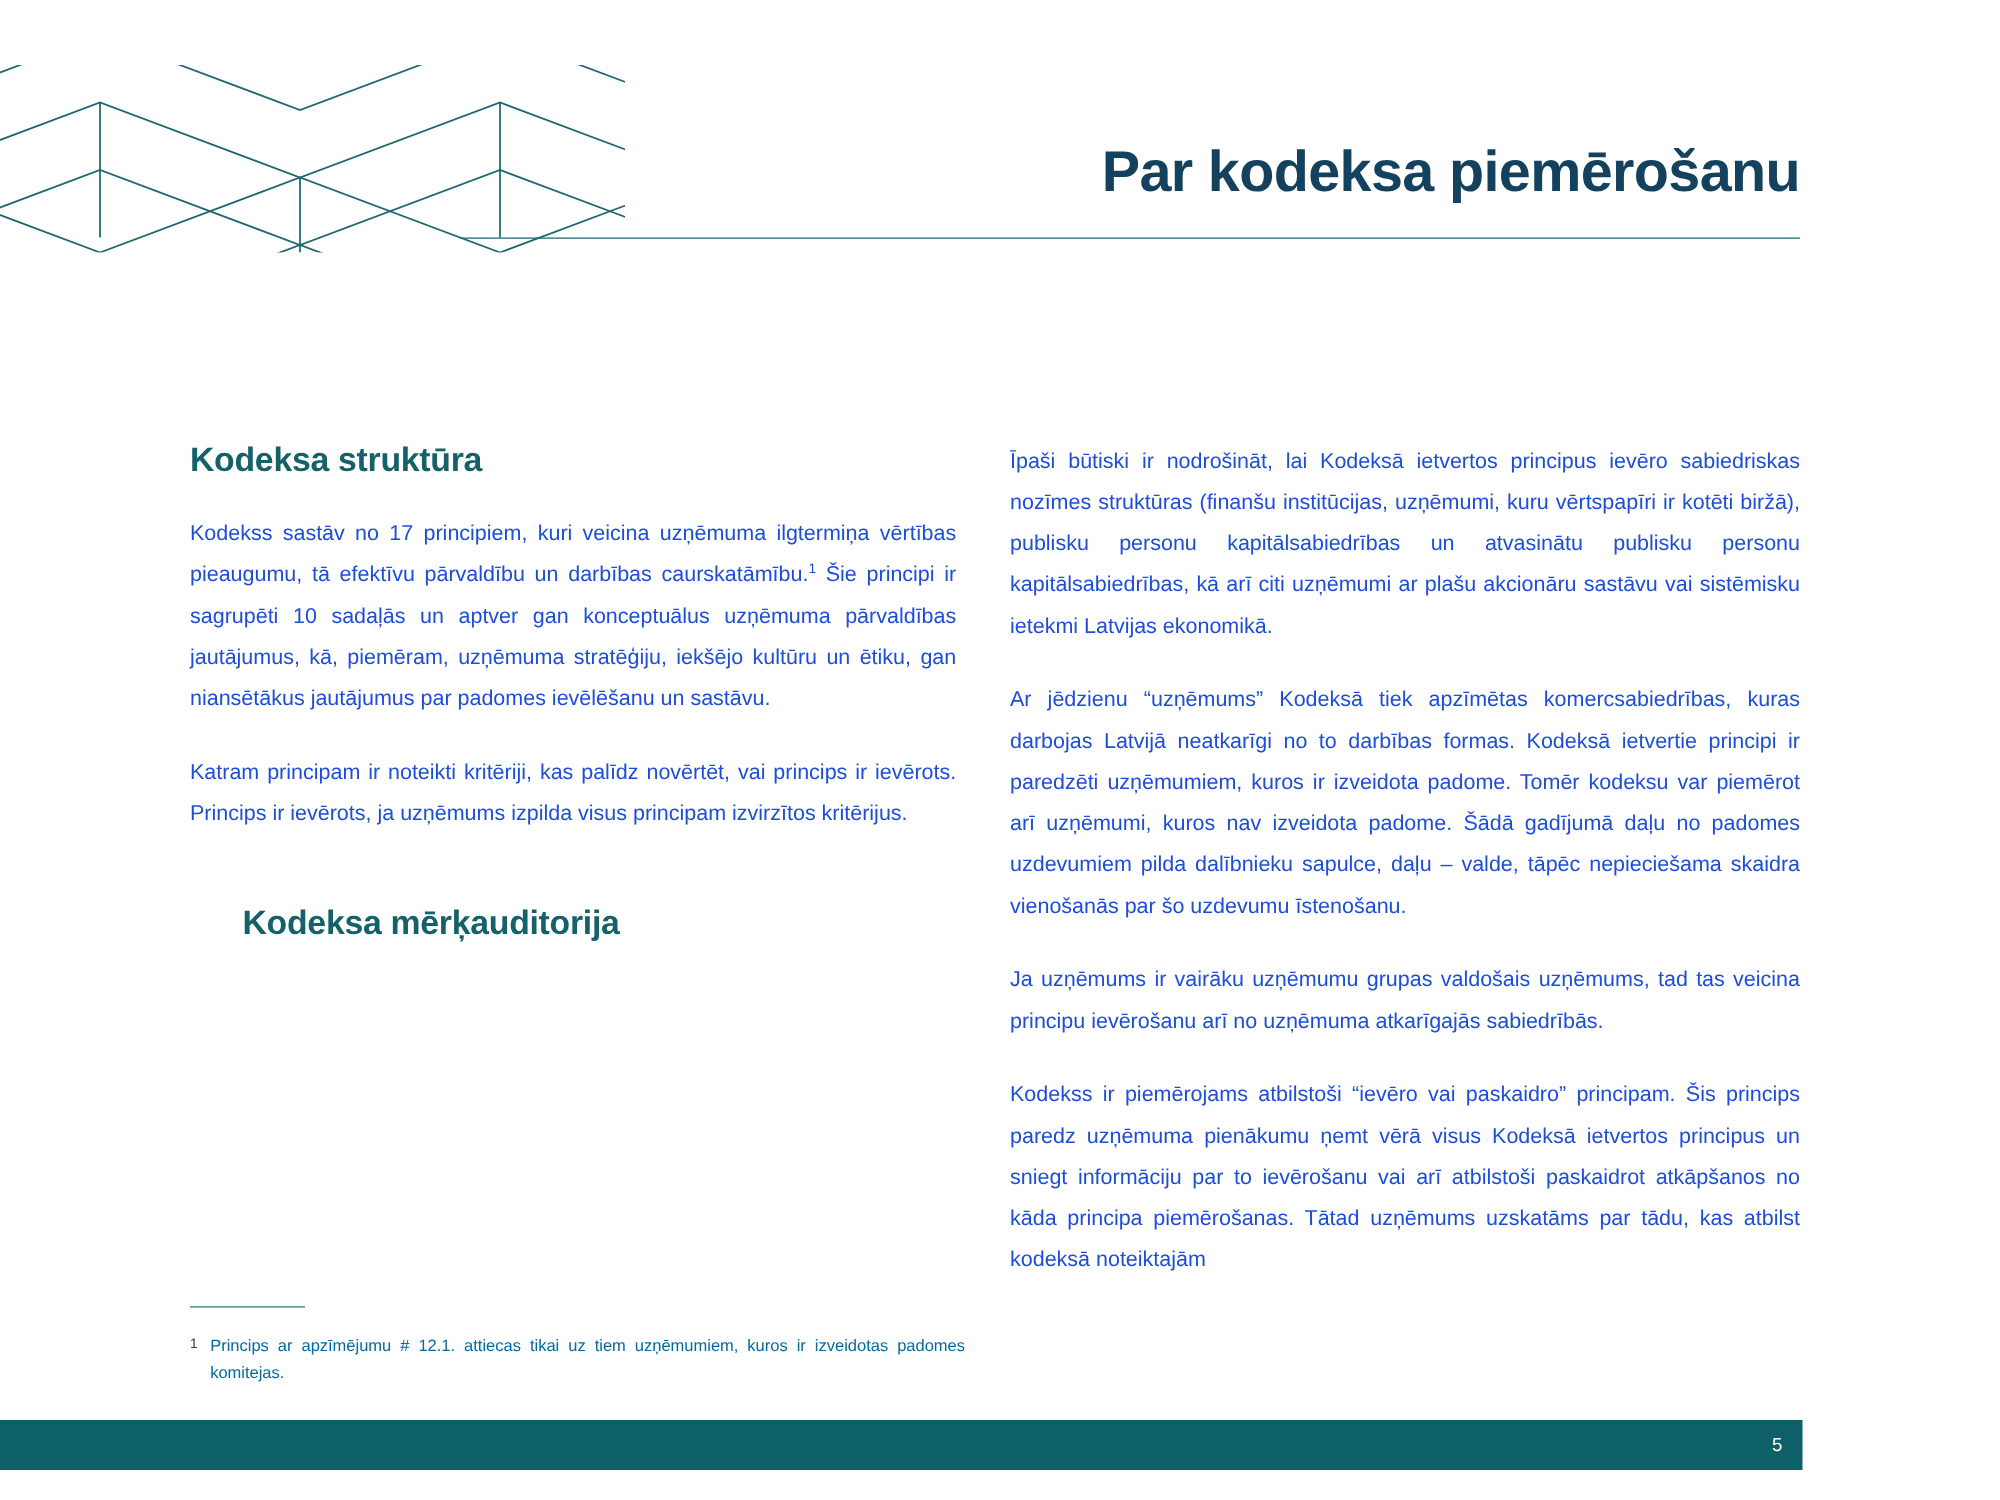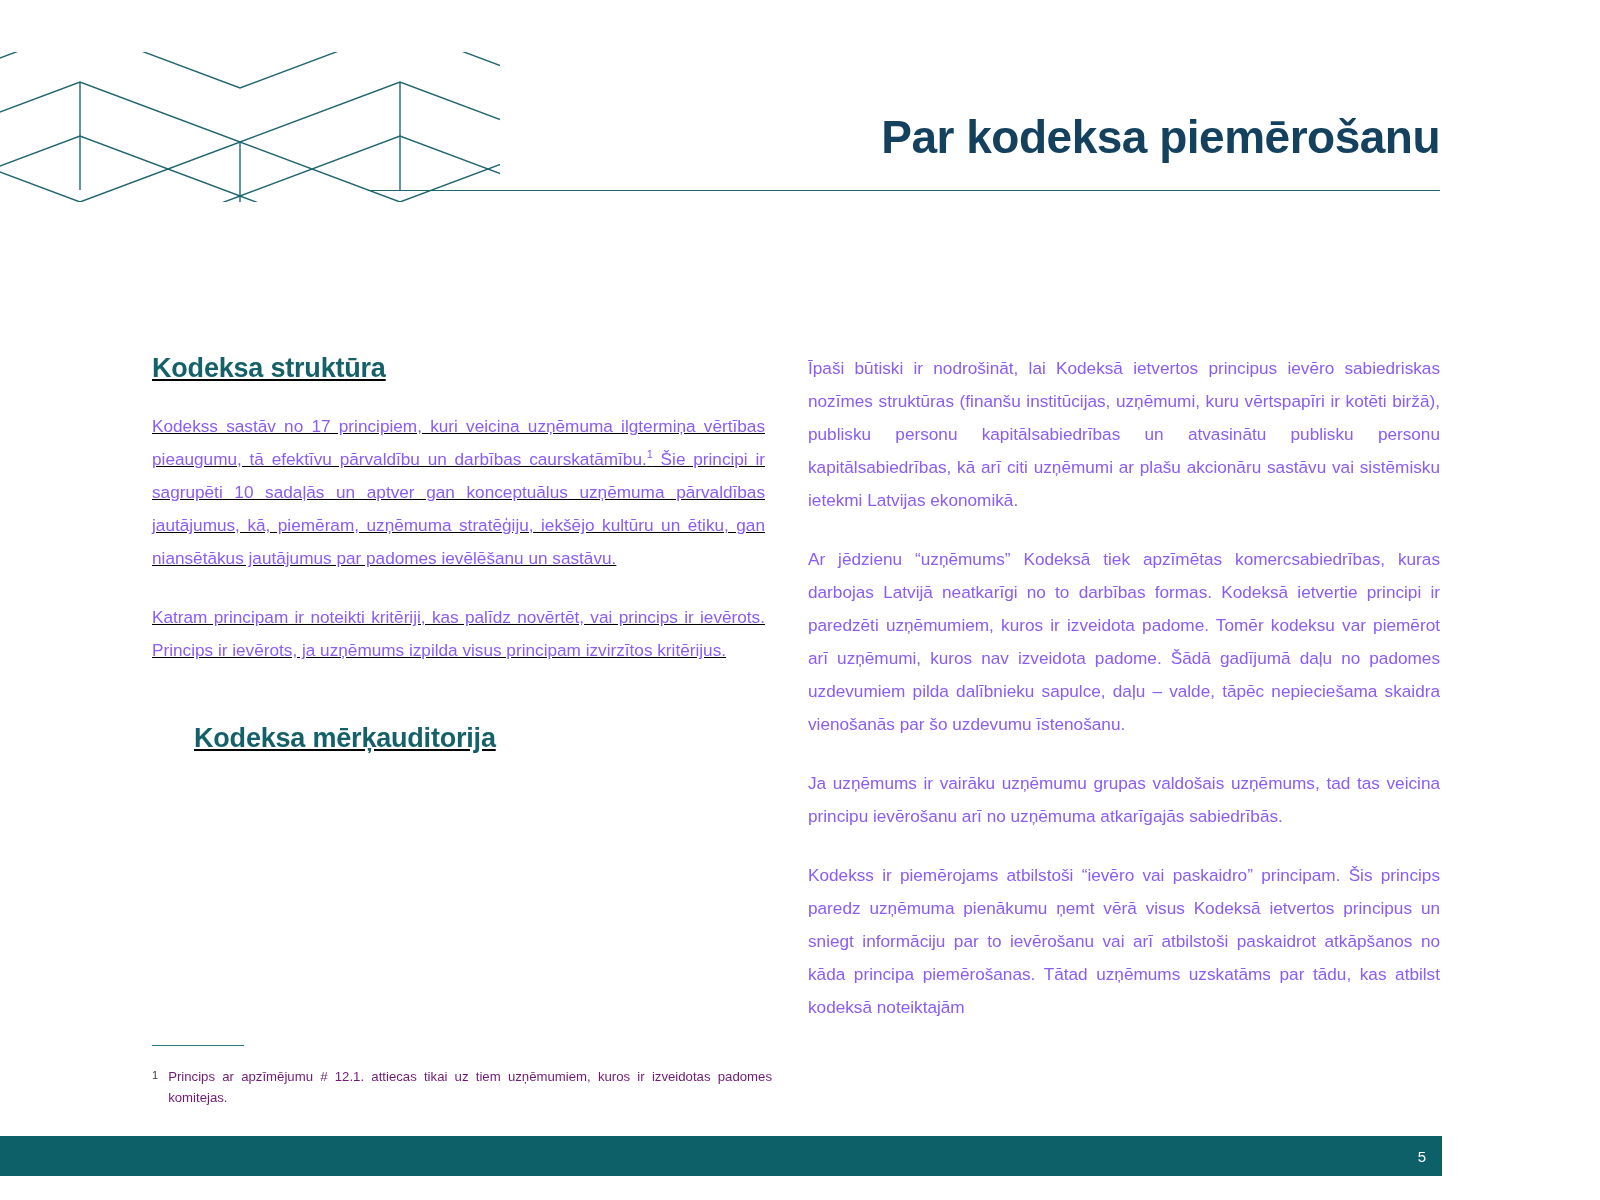--- a/index.html
+++ b/index.html
@@ -55,39 +55,39 @@
   .content {
     position: absolute;
     top: 352px;
     left: 0;
     width: 1600px;
   }
   .col {
     position: absolute;
     top: 0;
   }
-  .col-left  { left: 152px;  width: 613px; text-decoration: underline; }
+  .col-left  { left: 152px;  width: 613px; }
   .col-right { left: 808px;  width: 632px; }
 
   .section-heading {
     font-size: 27px;
     font-weight: bold;
     color: #156169;
     margin: 0 0 26px 0;
     line-height: 1.2;
     letter-spacing: -0.2px;
   }
   .section-heading.spaced-top { margin-top: 54px; margin-left: 42px; }
 
   .heading-italic-part { font-style: italic; }
 
   p.body-text {
     font-size: 17.2px;
     line-height: 1.92;
-    color: #8b5cf6;
+    color: #1d4ed8;
     margin: 0 0 26px 0;
     text-align: justify;
     text-justify: inter-word;
     hyphens: none;
   }
   p.body-text:last-child { margin-bottom: 0; }
 
   sup.fn-ref {
     font-size: 11px;
     vertical-align: super;
@@ -114,21 +114,21 @@
   }
   .footnote-marker {
     font-size: 11px;
     color: #3a3a3a;
     line-height: 1.6;
     padding-top: 1px;
   }
   .footnote-text {
     font-size: 13.2px;
     line-height: 1.62;
-    color: #701a75;
+    color: #0369a1;
     text-align: justify;
   }
 
   
   .page-footer {
     position: absolute;
     left: 0;
     top: 1136px;
     width: 1442px;
     height: 40px;

